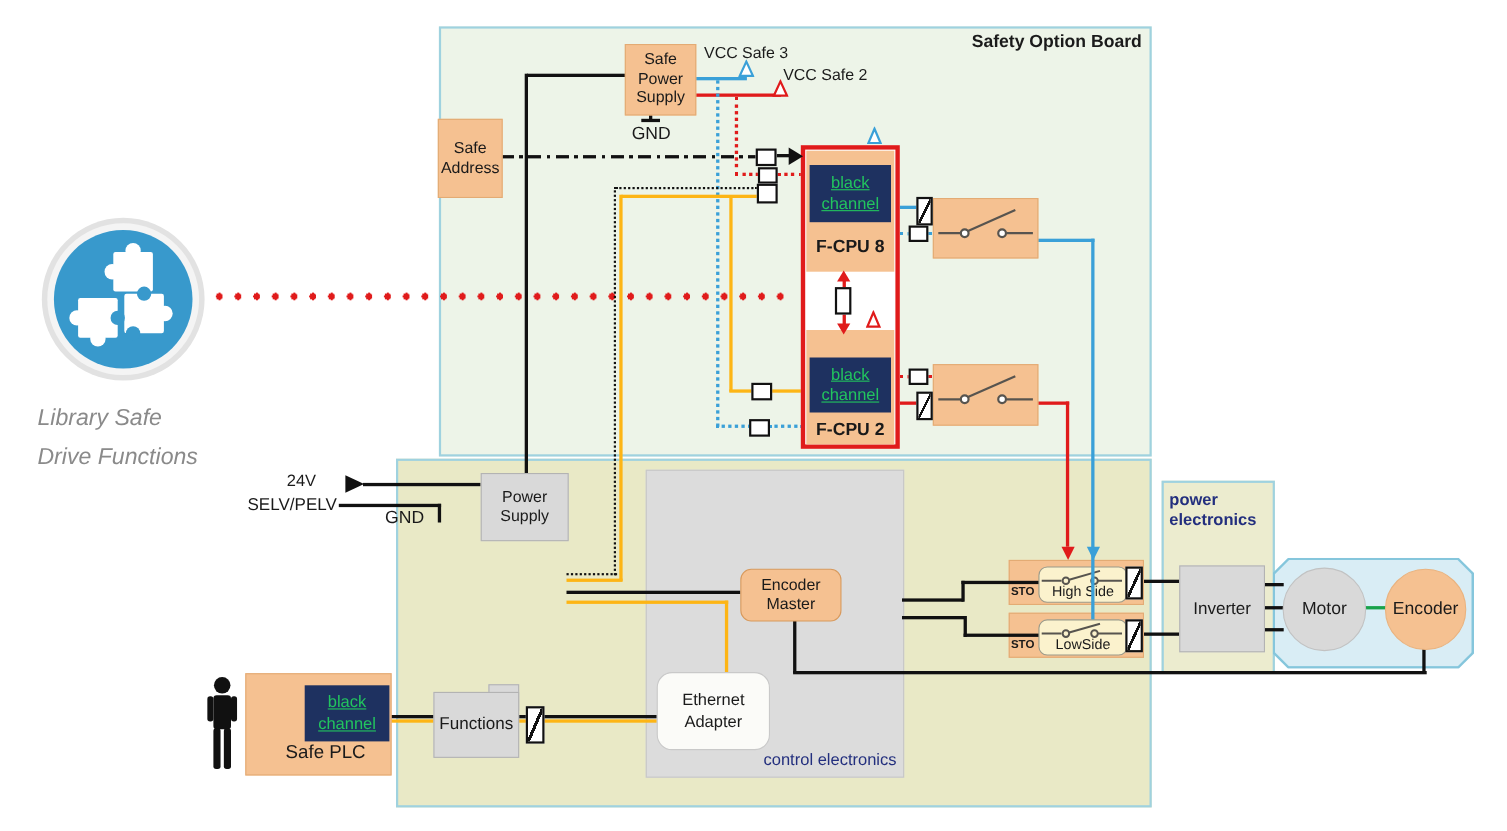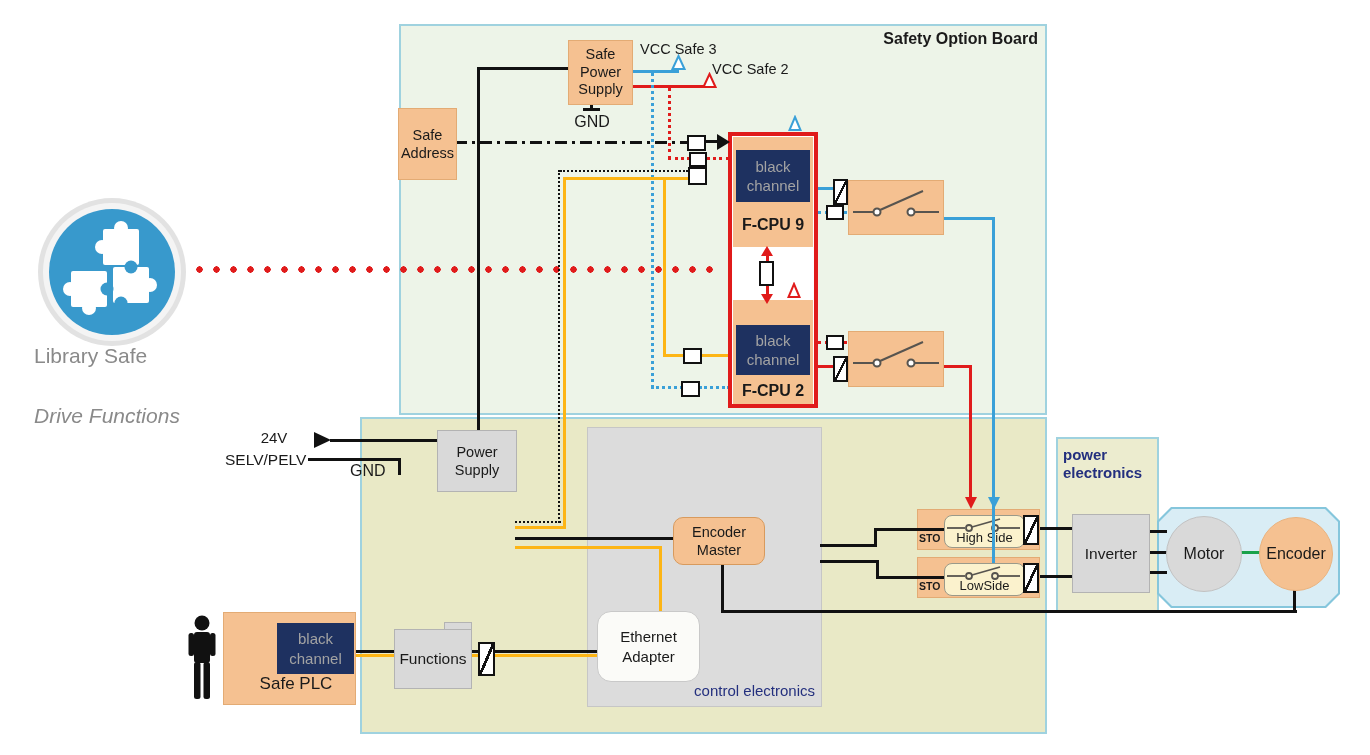--- a/index.html
+++ b/index.html
@@ -22,21 +22,21 @@
   .hdotf{position:absolute;border-top:2px dotted #111;height:0;z-index:3;}
   .vdotf{position:absolute;border-left:2px dotted #111;width:0;z-index:3;}
   .dashdot{position:absolute;height:3px;z-index:3;
     background:repeating-linear-gradient(90deg,#111 0 12px,transparent 12px 17px,#111 17px 20px,transparent 20px 25px);}
   .bigdots{position:absolute;height:7px;z-index:3;
     background-image:radial-gradient(circle 3.2px at 3.5px 3.5px,#e01b1b 98%,transparent);
     background-size:17px 7px;background-repeat:repeat-x;}
   
   .orangebox{position:absolute;background:#f5c191;border:1px solid #e3ab74;z-index:4;}
   .graybox{position:absolute;background:#d9d9d9;border:1px solid #b3b3b3;z-index:4;}
-  .navybox{position:absolute;background:#1e3160;color:#a3a3a3;z-index:5;}
+  .navybox{position:absolute;background:#1e3160;color:#22c55e;z-index:5;text-decoration:underline;}
   .sq{position:absolute;background:#fff;border:2px solid #111;z-index:6;}
   .iso{position:absolute;background:#fff;border:2px solid #111;z-index:6;
     background-image:linear-gradient(to bottom right,transparent 45%,#111 45%,#111 57%,transparent 57%);}
   .tri-right{position:absolute;width:0;height:0;border-top:8px solid transparent;border-bottom:8px solid transparent;z-index:8;}
   .tri-down{position:absolute;width:0;height:0;border-left:6px solid transparent;border-right:6px solid transparent;z-index:8;}
   .tri-up{position:absolute;width:0;height:0;border-left:6px solid transparent;border-right:6px solid transparent;z-index:8;}
   .lbl{position:absolute;z-index:9;}
   .navytxt{color:#232f7e;}
   svg{display:block;}
 </style>
@@ -71,21 +71,21 @@
         <circle cx="33" cy="92" r="7"></circle>
         <circle cx="52" cy="111" r="7"></circle>
       </g>
       <g fill="#3899cc">
         <circle cx="94" cy="70" r="6.5"></circle>
         <circle cx="70" cy="92" r="6.5"></circle>
         <circle cx="84" cy="106" r="6.5"></circle>
       </g>
     </svg>
   </div>
-  <div class="lbl" style="left:34px;top:344px;font-size:21px;color:#8a8a8a;">Library Safe</div>
+  <div class="lbl" style="left:34px;top:368px;font-size:21px;font-style:italic;color:#8a8a8a;">Library Safe</div>
   <div class="lbl" style="left:34px;top:404px;font-size:21px;font-style:italic;color:#8a8a8a;">Drive Functions</div>
   <div class="bigdots" style="left:196px;top:266px;width:518px;"></div>
 
   <div class="hl" style="left:479px;top:67px;width:91px;"></div>
   <div class="vl" style="left:477px;top:67px;height:363px;"></div>
 
   <div class="hl blue" style="left:630px;top:70px;width:49px;"></div>
   <div class="hl red" style="left:630px;top:85px;width:80px;"></div>
   <div class="abs" style="left:671px;top:54px;z-index:8;">
     <svg width="15" height="17">
@@ -138,21 +138,21 @@
   <div class="orangebox ctr pre" style="left:398px;top:108px;width:57px;height:70px;font-size:14.5px;line-height:1.25;z-index:4;">Safe
 Address</div>
 
   <div class="abs" style="left:728px;top:132px;width:82px;height:268px;background:#fff;border:4px solid #e01b1b;z-index:4;"></div>
   <div class="abs" style="left:733px;top:137px;width:80px;height:110px;background:#f5c191;z-index:4;"></div>
   <div class="abs" style="left:733px;top:300px;width:80px;height:104px;background:#f5c191;z-index:4;"></div>
   <div class="navybox ctr pre" style="left:736px;top:150px;width:74px;height:52px;font-size:15px;line-height:1.3;">black
 channel</div>
   <div class="navybox ctr pre" style="left:736px;top:325px;width:74px;height:50px;font-size:15px;line-height:1.3;">black
 channel</div>
-  <div class="lbl" style="left:733px;top:216px;width:80px;text-align:center;font-size:16px;font-weight:bold;">F-CPU 9</div>
+  <div class="lbl" style="left:733px;top:216px;width:80px;text-align:center;font-size:16px;font-weight:bold;">F-CPU 8</div>
   <div class="lbl" style="left:733px;top:382px;width:80px;text-align:center;font-size:16px;font-weight:bold;">F-CPU 2</div>
 
   <div class="vl red" style="left:766px;top:252px;height:46px;z-index:5;"></div>
   <div class="tri-up" style="left:761px;top:246px;border-bottom:10px solid #e01b1b;"></div>
   <div class="tri-down" style="left:761px;top:294px;border-top:10px solid #e01b1b;"></div>
   <div class="sq" style="left:759px;top:261px;width:11px;height:21px;"></div>
   <div class="abs" style="left:787px;top:282px;z-index:8;">
     <svg width="14" height="17">
         <polygon points="7,2 12.5,15 1.5,15" fill="#fff" stroke="#e01b1b" stroke-width="2"></polygon>
       </svg>

